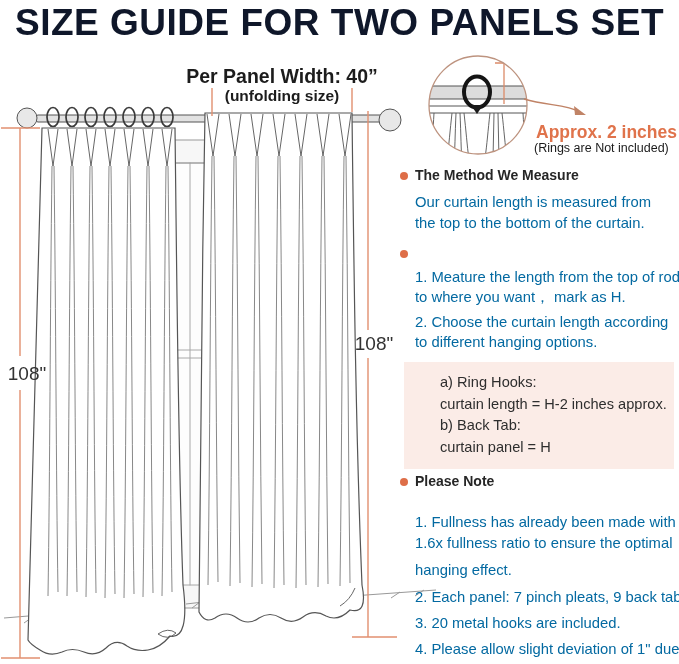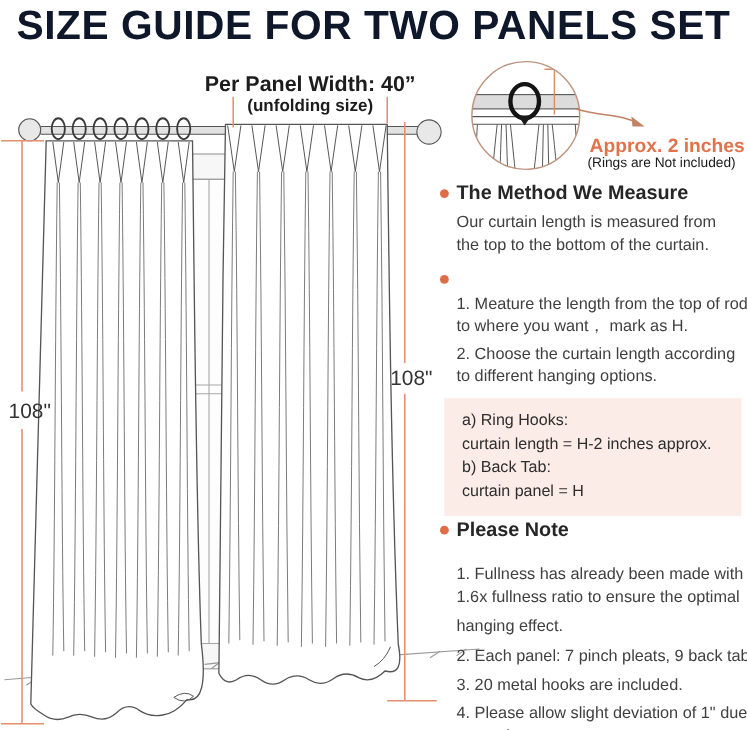--- a/index.html
+++ b/index.html
@@ -6,29 +6,29 @@
   body{
     width:679px;height:664px;position:relative;overflow:hidden;
     background:#ffffff;font-family:"Liberation Sans",sans-serif;color:#2e2e2e;
   }
   .page-title{
     position:absolute;top:0;left:0;right:0;height:44px;line-height:46px;
     text-align:center;font-size:37px;font-weight:700;color:#0f172a;letter-spacing:.5px;
   }
   .diagram-svg{position:absolute;left:0;top:0;}
   .col{position:absolute;left:400px;width:278px;}
-  .sec-heading{display:flex;align-items:center;font-size:18px;font-weight:700;color:#262626;line-height:19px;white-space:nowrap;}
+  .sec-heading{display:flex;align-items:center;font-size:14px;font-weight:700;color:#262626;line-height:19px;white-space:nowrap;}
   .bullet{width:8px;height:8px;border-radius:50%;background:#DE6E48;margin-right:7px;flex:0 0 auto;}
-  .body-line{font-size:14.8px;line-height:21px;color:#404040;white-space:nowrap;padding-left:15px;}
+  .body-line{font-size:14.8px;line-height:21px;color:#0369a1;white-space:nowrap;padding-left:15px;}
   .mt7{margin-top:7px}.mt5{margin-top:5px}.mt6{margin-top:6px}.mt8{margin-top:21px}.mt9{margin-top:9px}
   .options-box{
     position:absolute;left:404px;top:362px;width:240px;
     background:#FBECE7;padding:10px 14px 11px 16px;
   }
-  .box-line{font-size:14.6px;line-height:21.5px;color:#2e2e2e;white-space:nowrap;padding-left:0;}
+  .box-line{font-size:14.6px;line-height:21.5px;color:#2e2e2e;white-space:nowrap;padding-left:0;margin-left:20px;}
   .svg-label{font-family:"Liberation Sans",sans-serif;}
 </style>
 </head>
 <body>
 
 <div class="page-title">SIZE GUIDE FOR TWO PANELS SET</div>
 
 <svg class="diagram-svg" width="679" height="664" viewBox="0 0 679 664">
   <defs>
     <clipPath id="insetClip">

